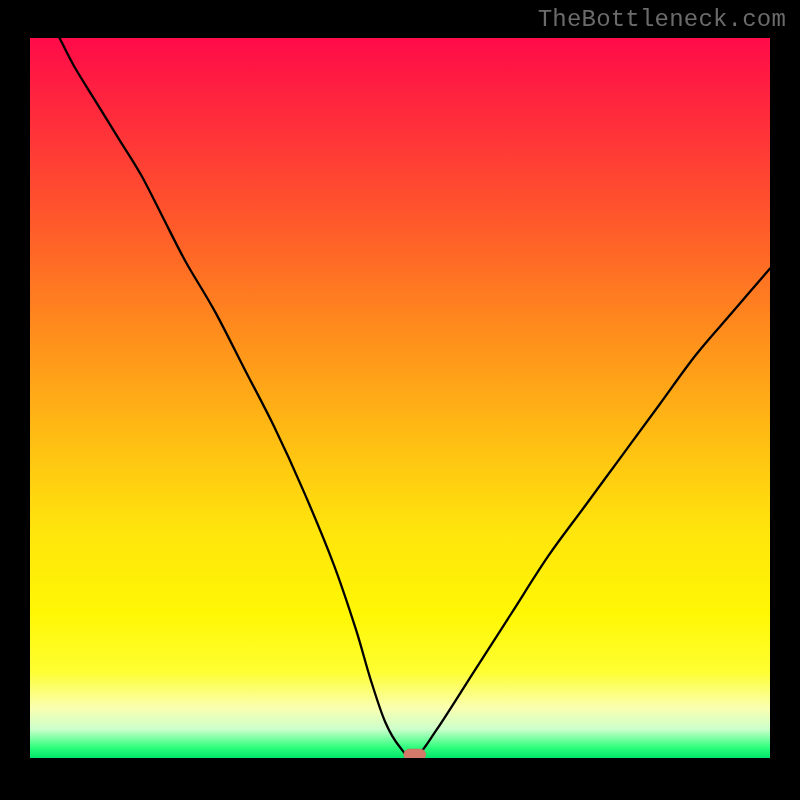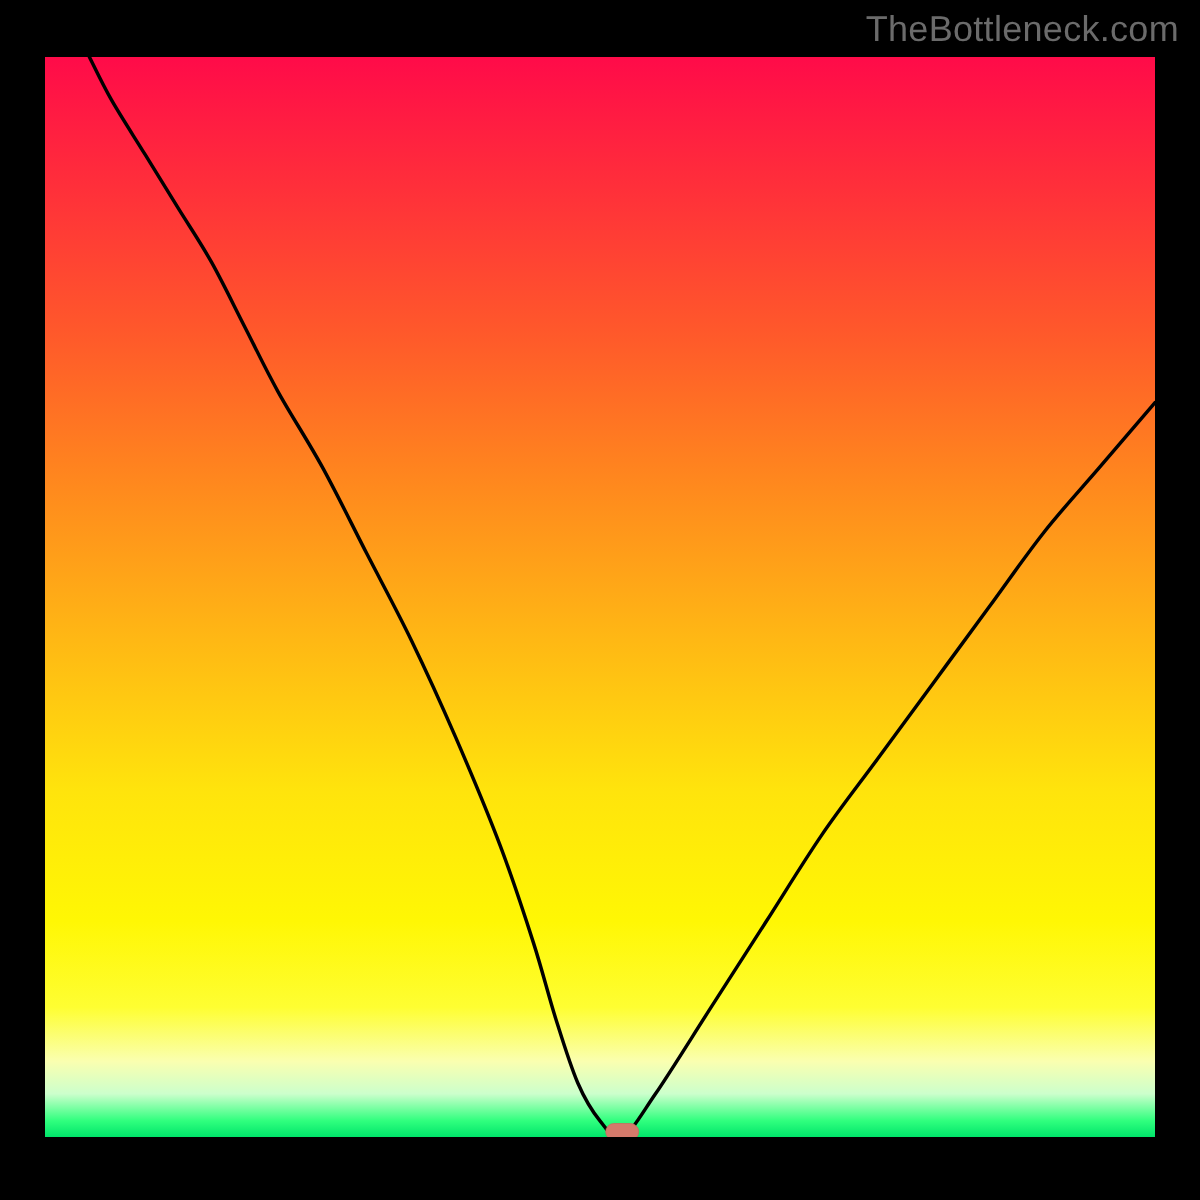--- a/index.html
+++ b/index.html
@@ -13,21 +13,21 @@
   .outer {
     position: relative;
     width: 800px;
     height: 800px;
     background: #000;
   }
   .watermark {
     position: absolute;
     top: 6px;
     right: 14px;
-    font-family: Liberation Sans, sans-serif;
+    font-family: Liberation Mono, monospace;
     font-size: 24px;
     color: #6b6b6b;
     z-index: 5;
     letter-spacing: 0.2px;
   }
   .plot {
     position: absolute;
     left: 30px;
     top: 38px;
     width: 740px;

